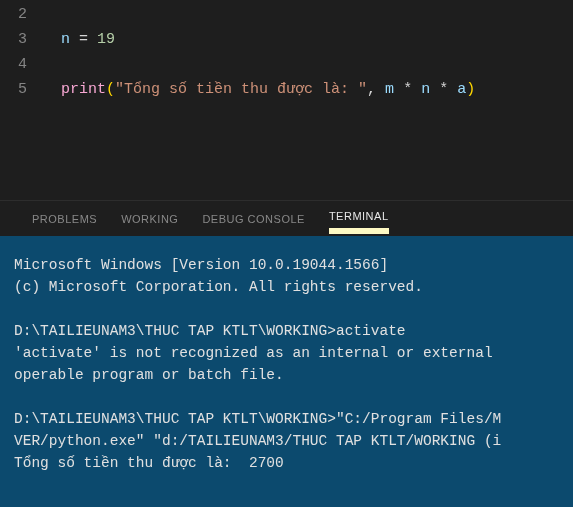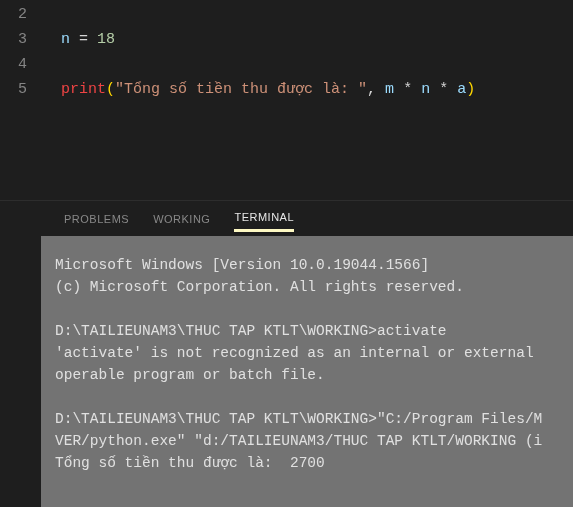--- a/index.html
+++ b/index.html
@@ -30,86 +30,85 @@
       color: #858585;
       user-select: none;
     }
     .line-content {
       padding-left: 16px;
       white-space: pre;
     }
     .tok-var { color: #9cdcfe; }
     .tok-op { color: #d4d4d4; }
     .tok-num { color: #b5cea8; }
-    .tok-fn { color: #ef4444; }
+    .tok-fn { color: #f9a8d4; }
     .tok-paren { color: #ffd700; }
     .tok-str { color: #ce9178; }
     .tok-punct { color: #d4d4d4; }
     .splitter {
       height: 1px;
       background: #2d2d2d;
     }
     .panel-tabs {
       display: flex;
       align-items: center;
       height: 35px;
       background: #1e1e1e;
       padding-left: 32px;
       gap: 24px;
       font-family: 'Segoe UI', Arial, sans-serif;
       font-size: 11px;
       letter-spacing: 0.5px;
-      margin-left: 32px;
     }
     .panel-tab {
       color: #888888;
       cursor: pointer;
       padding: 6px 0;
     }
     .panel-tab.active {
       color: #e7e7e7;
-      border-bottom: 3px solid #fef9c3;
+      border-bottom: 6px solid #fef9c3;
     }
     .terminal {
-      background: #737373;
+      background: #0c4a6e;
       padding: 18px 14px 10px 14px;
       font-size: 14.5px;
       line-height: 22px;
       color: #e0e0e0;
       font-family: Consolas, 'Courier New', monospace;
       height: calc(507px - 200px - 1px - 35px);
       overflow: hidden;
       white-space: pre-wrap;
       word-break: break-all;
-      margin-left: 41px;
     }
     .term-line { display:block; }
     .term-gap { height: 22px; }
   </style>
 </head>
 <body>
 
 <div class="editor-pane" id="editor">
     <div class="code-line">
       <span class="line-number">2</span>
     </div>
     <div class="code-line">
       <span class="line-number">3</span>
-      <span class="line-content"><span class="tok-var">n</span><span> </span><span class="tok-op">=</span><span> </span><span class="tok-num">18</span></span>
+      <span class="line-content"><span class="tok-var">n</span><span> </span><span class="tok-op">=</span><span> </span><span class="tok-num">19</span></span>
     </div>
     <div class="code-line">
       <span class="line-number">4</span>
     </div>
     <div class="code-line">
       <span class="line-number">5</span>
       <span class="line-content"><span class="tok-fn">print</span><span class="tok-paren">(</span><span class="tok-str">"Tổng số tiền thu được là: "</span><span class="tok-punct">, </span><span class="tok-var">m</span><span> </span><span class="tok-op">*</span><span> </span><span class="tok-var">n</span><span> </span><span class="tok-op">*</span><span> </span><span class="tok-var">a</span><span class="tok-paren">)</span></span>
     </div>
   </div>
 
 <div class="splitter"></div>
 
 <div class="panel-tabs" id="panel-tabs">
     <div class="panel-tab">PROBLEMS</div>
     <div class="panel-tab">WORKING</div>
+    <div class="panel-tab">DEBUG CONSOLE</div>
     <div class="panel-tab active">TERMINAL</div>
   </div>
 
 <div class="terminal" id="terminal"><span class="term-line">Microsoft Windows [Version 10.0.19044.1566]</span><span class="term-line">(c) Microsoft Corporation. All rights reserved.</span><div class="term-gap"></div><span class="term-line">D:\TAILIEUNAM3\THUC TAP KTLT\WORKING&gt;activate</span><span class="term-line">'activate' is not recognized as an internal or external</span><span class="term-line">operable program or batch file.</span><div class="term-gap"></div><span class="term-line">D:\TAILIEUNAM3\THUC TAP KTLT\WORKING&gt;"C:/Program Files/M</span><span class="term-line">VER/python.exe" "d:/TAILIEUNAM3/THUC TAP KTLT/WORKING (i</span><span class="term-line">Tổng số tiền thu được là:  2700</span></div>
 
 </body></html>

